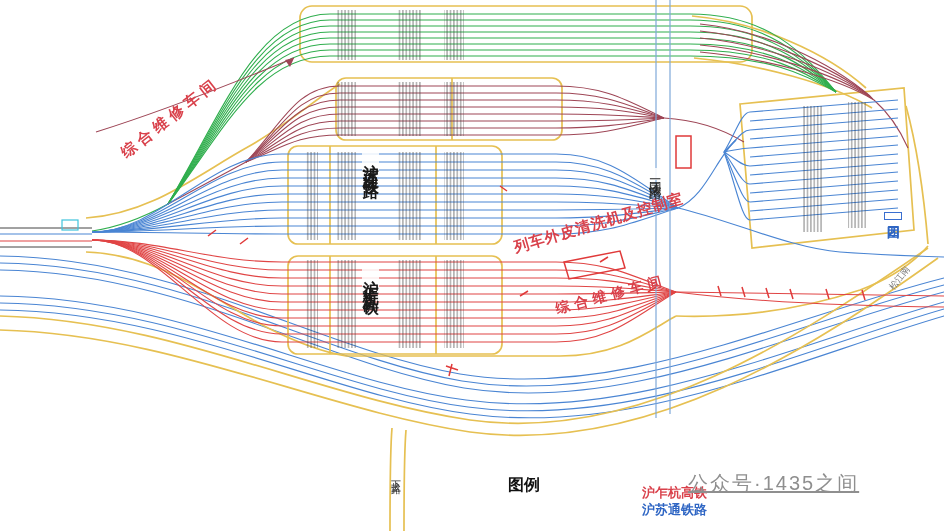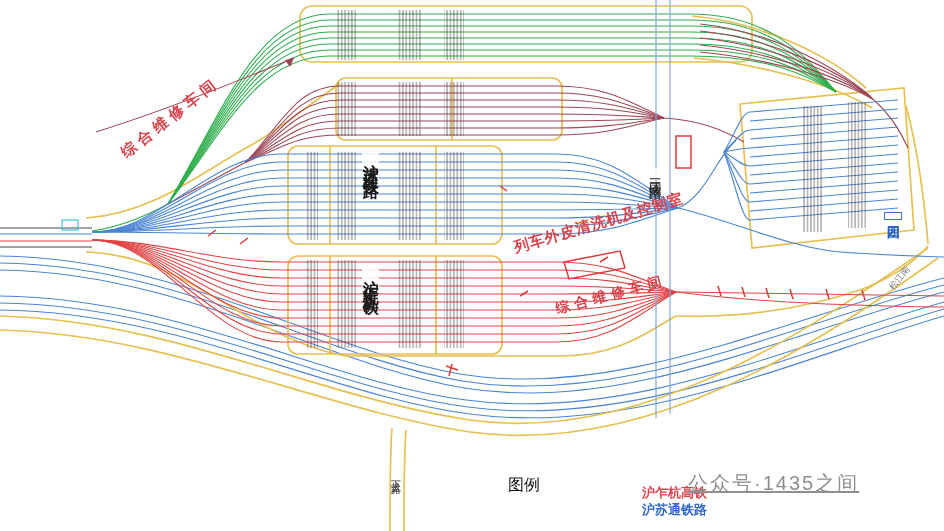--- a/index.html
+++ b/index.html
@@ -11,21 +11,21 @@
   .vert{writing-mode:vertical-rl;text-orientation:upright;background:rgba(255,255,255,.85);}
   .rail-name{color:#1a1a1a;font-weight:700;font-size:16px;letter-spacing:5px;left:362px;}
   .workshop1{left:118px;top:148px;font-size:15px;letter-spacing:5px;transform:rotate(-38deg);transform-origin:left top;}
   .washer{left:512px;top:240px;font-size:15px;letter-spacing:1px;transform:rotate(-16.5deg);transform-origin:left top;}
   .workshop2{left:554px;top:302px;font-size:14px;letter-spacing:5px;transform:rotate(-15deg);transform-origin:left top;}
   .husutong{top:150px;}
   .huzhahang{top:266px;}
   .santuan{left:648px;top:168px;font-size:13px;letter-spacing:3px;color:#222;}
   .situan{left:884px;top:212px;border:1.5px solid #3a6fd0;color:#2f66c4;font-weight:700;font-size:13px;padding:3px 1px;background:#fff;writing-mode:vertical-rl;text-orientation:upright;}
   .songjiang{left:888px;top:286px;font-size:9px;color:#777;transform:rotate(-52deg);transform-origin:left top;}
-  .legend-title{left:508px;top:477px;font-size:16px;font-weight:400;color:#111;text-align:right;}
+  .legend-title{left:508px;top:477px;font-size:16px;font-weight:700;color:#111;text-align:right;}
   .legend-red{left:642px;top:486px;font-size:13px;font-weight:700;color:#d9414b;}
   .legend-blue{left:642px;top:503px;font-size:13px;font-weight:700;color:#2f66c4;}
   .watermark{left:688px;top:473px;font-size:20px;color:#8f8f8f;letter-spacing:2px;text-decoration:underline;}
   .xiayan{left:390px;top:472px;font-size:10px;letter-spacing:2px;color:#333;background:transparent;}
   
   .tg{stroke:#2fae4d;fill:none;stroke-width:1.1;}
   .tm{stroke:#9e4656;fill:none;stroke-width:1.1;}
   .tb{stroke:#4a85d3;fill:none;stroke-width:1.1;}
   .tr{stroke:#e04545;fill:none;stroke-width:1.1;}
   .yb{stroke:#e6c052;fill:none;stroke-width:1.7;}

